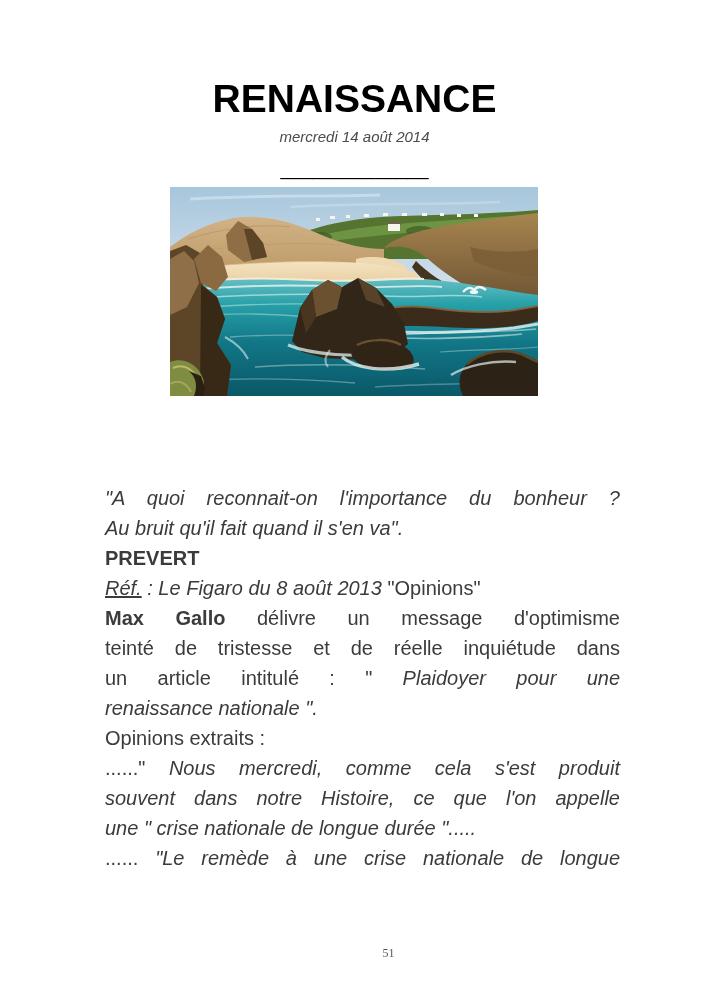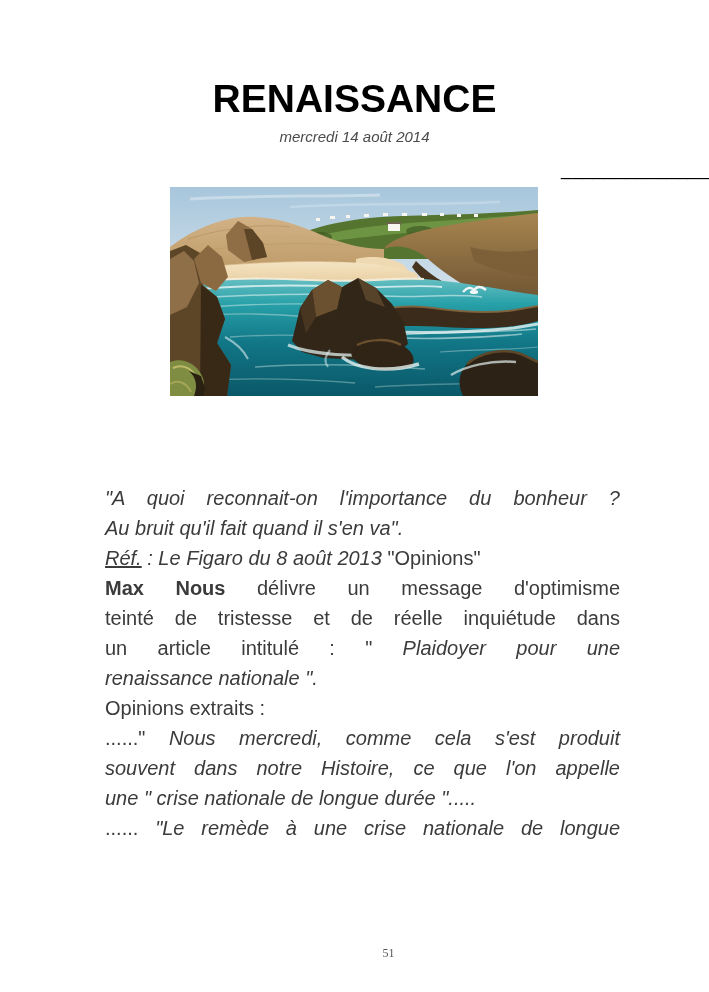--- a/index.html
+++ b/index.html
@@ -10,21 +10,21 @@
   }
   .title {
     margin:0; padding-top:74px; text-align:center;
     font-size:39px; line-height:49px; font-weight:700; color:#000000;
   }
   .date {
     margin-top:5px; text-align:center;
     font-style:italic; font-size:15px; color:#4b4b4b;
   }
   .sep {
-    margin-top:13px; text-align:right;
+    margin-top:13px; text-align:center;
     font-size:19px; line-height:22px; color:#000000; letter-spacing:0;
   }
   .photo {
     display:block; margin:7px 0 0 170px; width:368px; height:209px;
   }
   .photo svg { display:block; width:368px; height:209px; }
   .body-text {
     position:absolute; left:105px; top:483px; width:515px;
     font-size:20px; color:#3b3b3b;
   }
@@ -192,22 +192,23 @@
       <g>
         <path d="M293,105 Q299,98 304,103 Q309,97 316,103" stroke="#eff4f5" stroke-width="2.4" fill="none"></path>
         <ellipse cx="304" cy="105" rx="4.2" ry="2" fill="#f3f6f6"></ellipse>
       </g>
     </svg>
   </figure>
 
   <div class="body-text">
       <div class="tline"><span class="i">"A quoi reconnait-on l'importance du bonheur ?</span></div>
       <div class="tline fit"><span class="i">Au bruit qu'il fait quand il s'en va".</span></div>
+      <div class="tline fit"><span class="b">PREVERT</span></div>
       <div class="tline fit"><span class="i u">Réf.</span> <span class="i">: Le Figaro du 8 août 2013</span> <span>"Opinions"</span></div>
-      <div class="tline"><span class="b">Max Nous</span> <span>délivre un message d'optimisme</span></div>
+      <div class="tline"><span class="b">Max Gallo</span> <span>délivre un message d'optimisme</span></div>
       <div class="tline"><span>teinté de tristesse et de réelle inquiétude dans</span></div>
       <div class="tline"><span>un article intitulé : "</span> <span class="i">Plaidoyer pour une</span></div>
       <div class="tline fit"><span class="i">renaissance nationale ".</span></div>
       <div class="tline fit"><span>Opinions extraits :</span></div>
       <div class="tline"><span>......"</span> <span class="i">Nous mercredi, comme cela s'est produit</span></div>
       <div class="tline"><span class="i">souvent dans notre Histoire, ce que l'on appelle</span></div>
       <div class="tline fit"><span class="i">une " crise nationale de longue durée ".....</span></div>
       <div class="tline"><span>......</span> <span class="i">"Le remède à une crise nationale de longue</span></div>
     </div>
 

